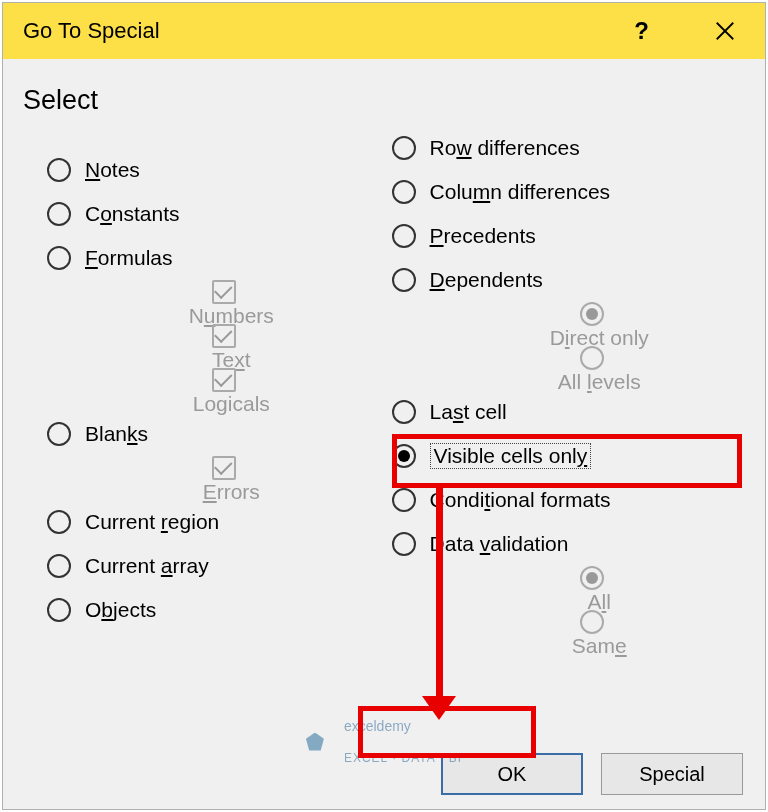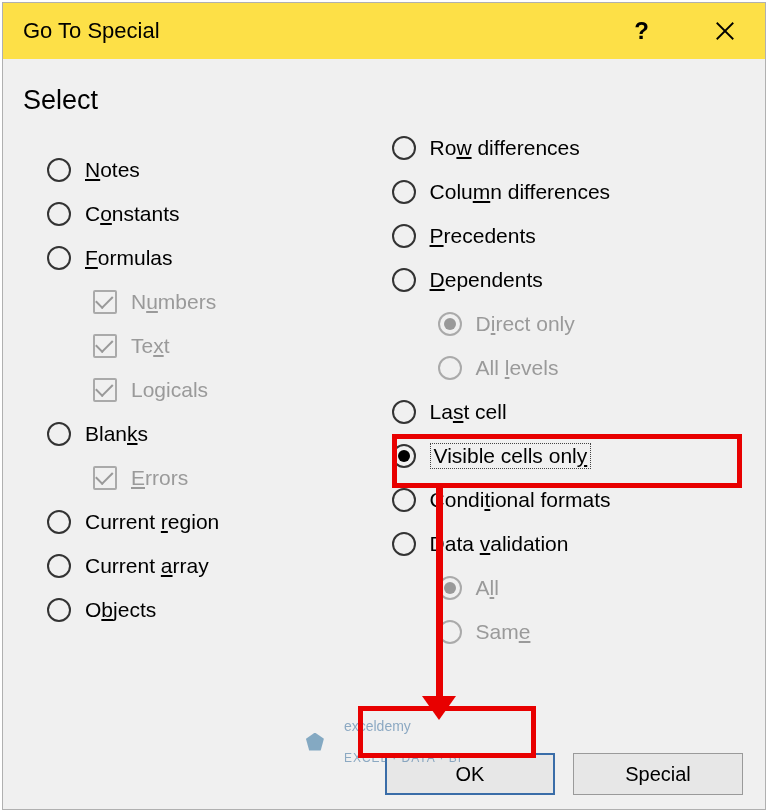--- a/index.html
+++ b/index.html
@@ -106,21 +106,21 @@
     border-left: 2.5px solid #999;
     border-bottom: 2.5px solid #999;
     transform: rotate(-45deg) translate(1px,-2px);
   }
   .check { border-radius: 2px; }
   .opt .label {
     font-size: 21px;
     color: #000;
   }
   .opt.disabled .label { color: #9a9a9a; }
-  .indent { padding-left: 46px; }
+  .indent { padding-left: 46px; flex-direction: column; }
   .u { text-decoration: underline; text-underline-offset: 2px; }
 
   .focus-box { border: 1px dotted #444; padding: 0 3px; }
 
   .highlight-visible {
     position: absolute;
     border: 5px solid #e80000;
     left: 392px;
     top: 434px;
     width: 350px;
@@ -157,21 +157,21 @@
   }
 
   .buttons {
     position: absolute;
     bottom: 14px;
     right: 22px;
     display: flex;
     gap: 18px;
   }
   .btn {
-    width: 170px;
+    width: 142px;
     height: 42px;
     background: #e7e7e7;
     border: 1px solid #9a9a9a;
     display: flex;
     align-items: center;
     justify-content: center;
     font-size: 20px;
     color: #000;
     cursor: pointer;
   }

